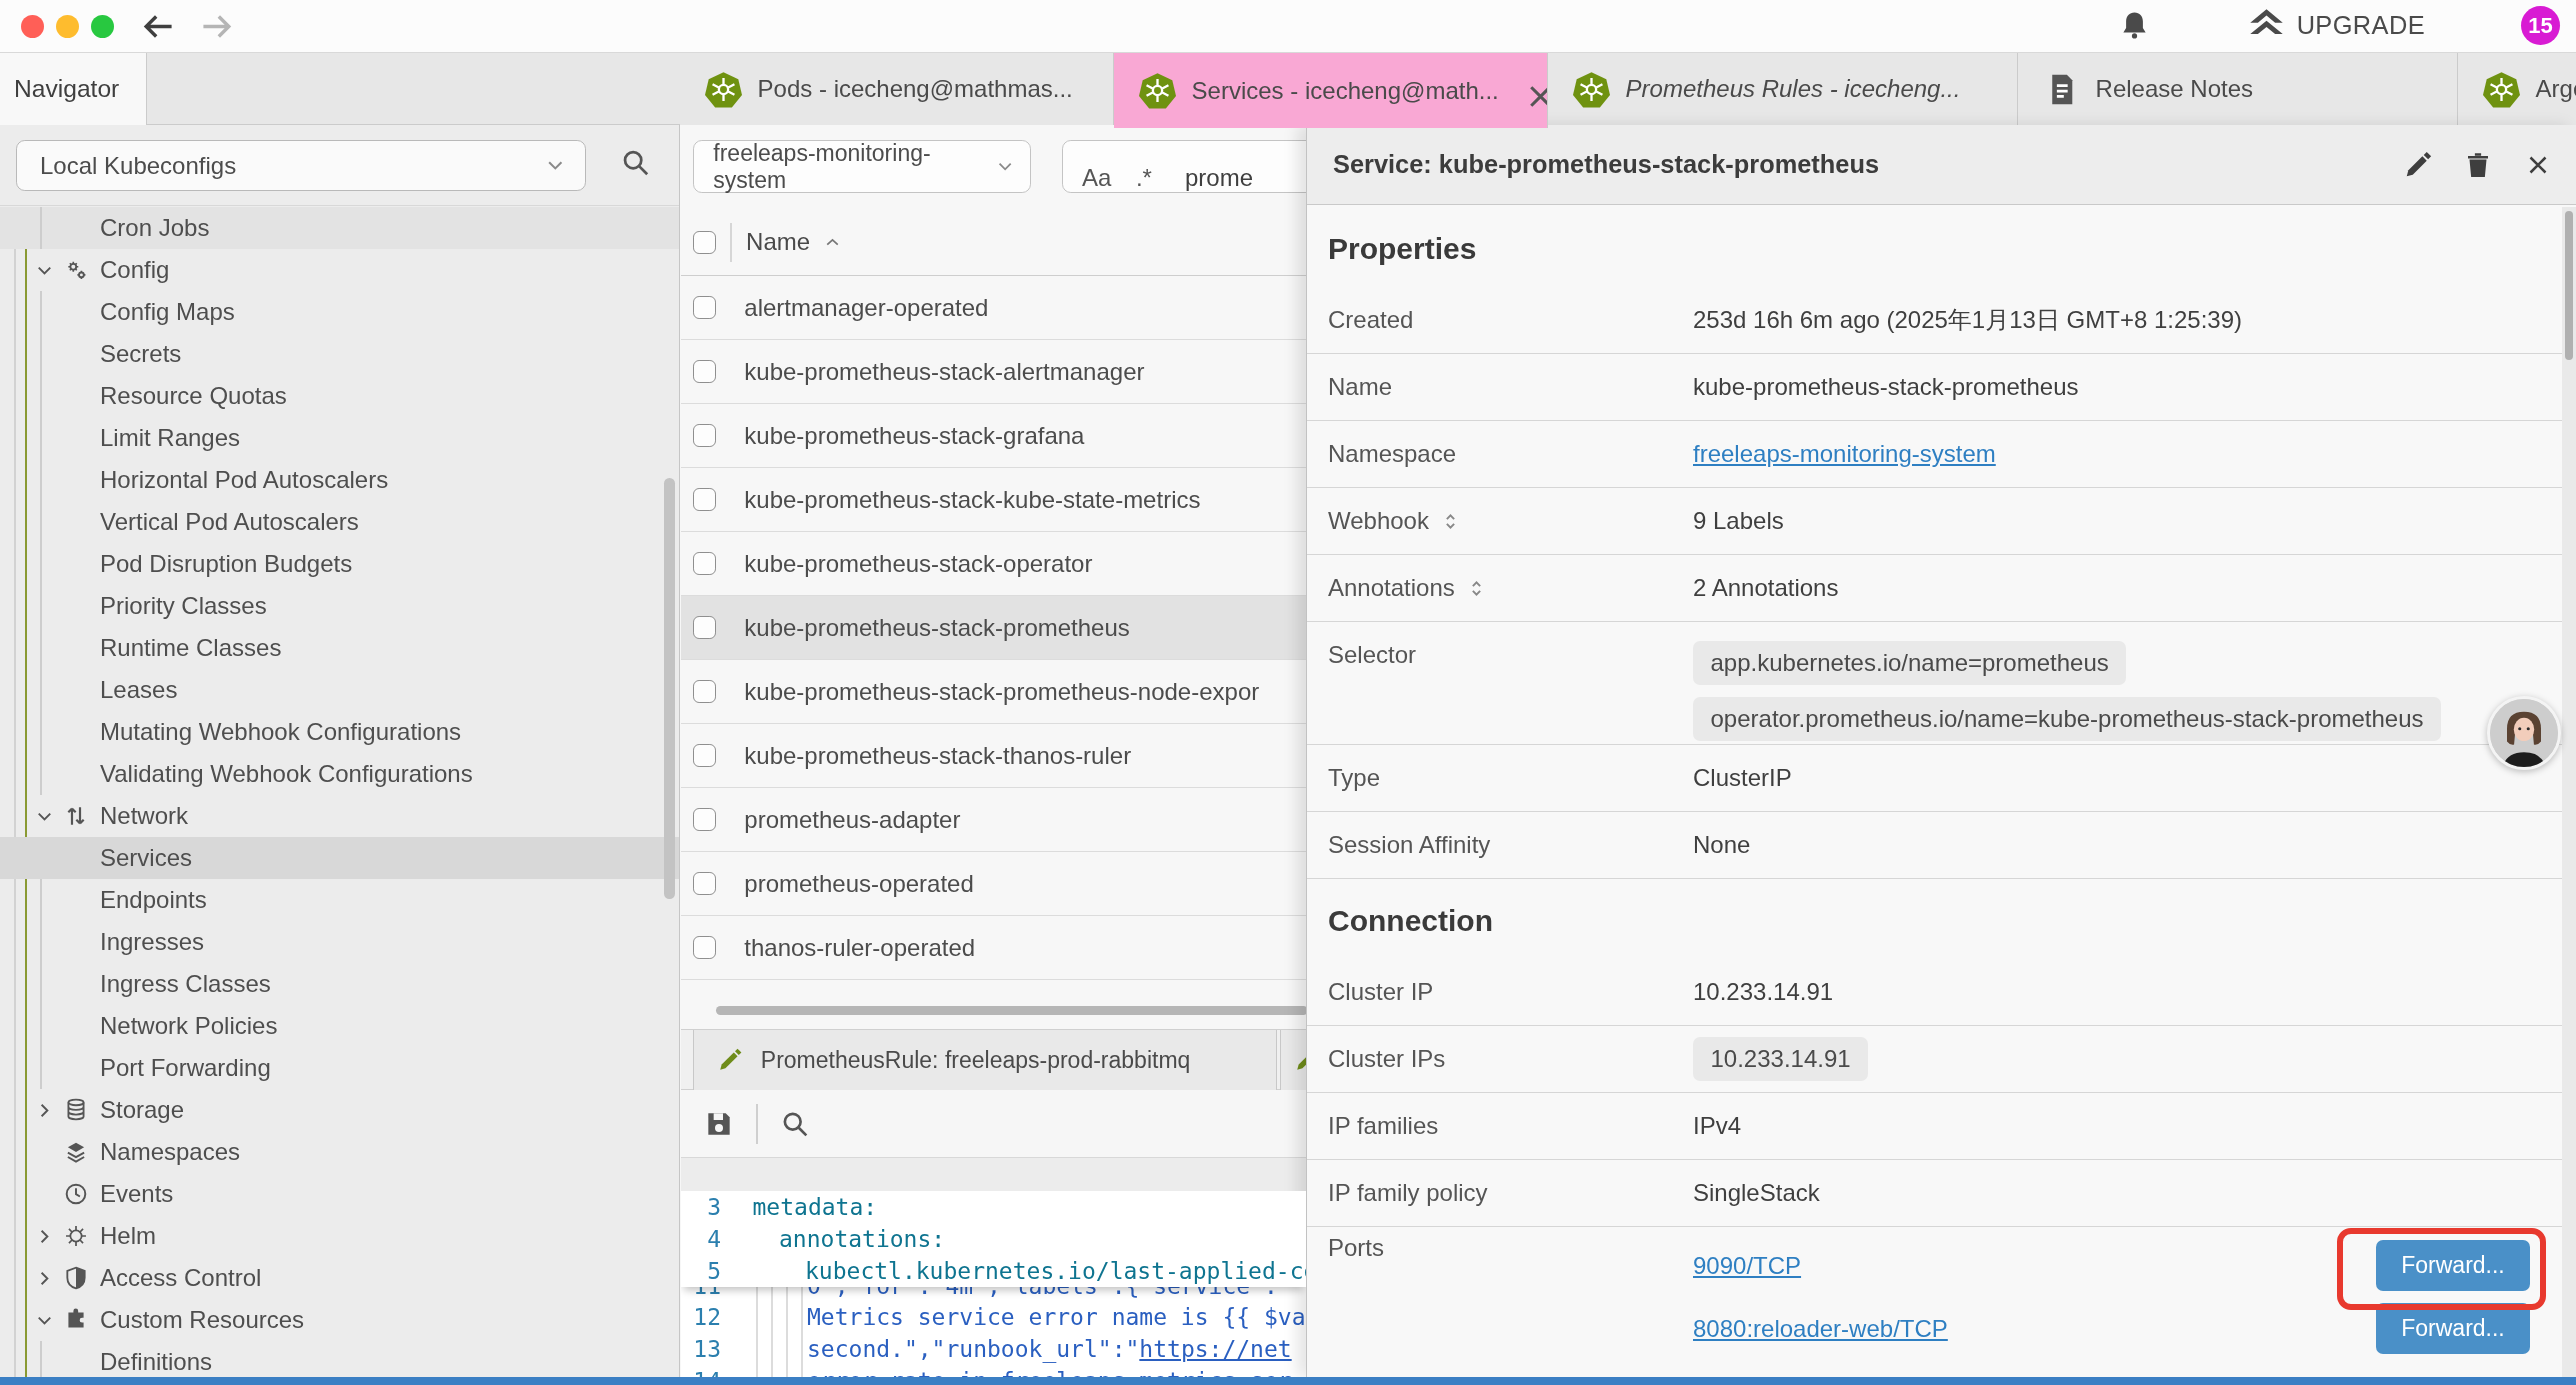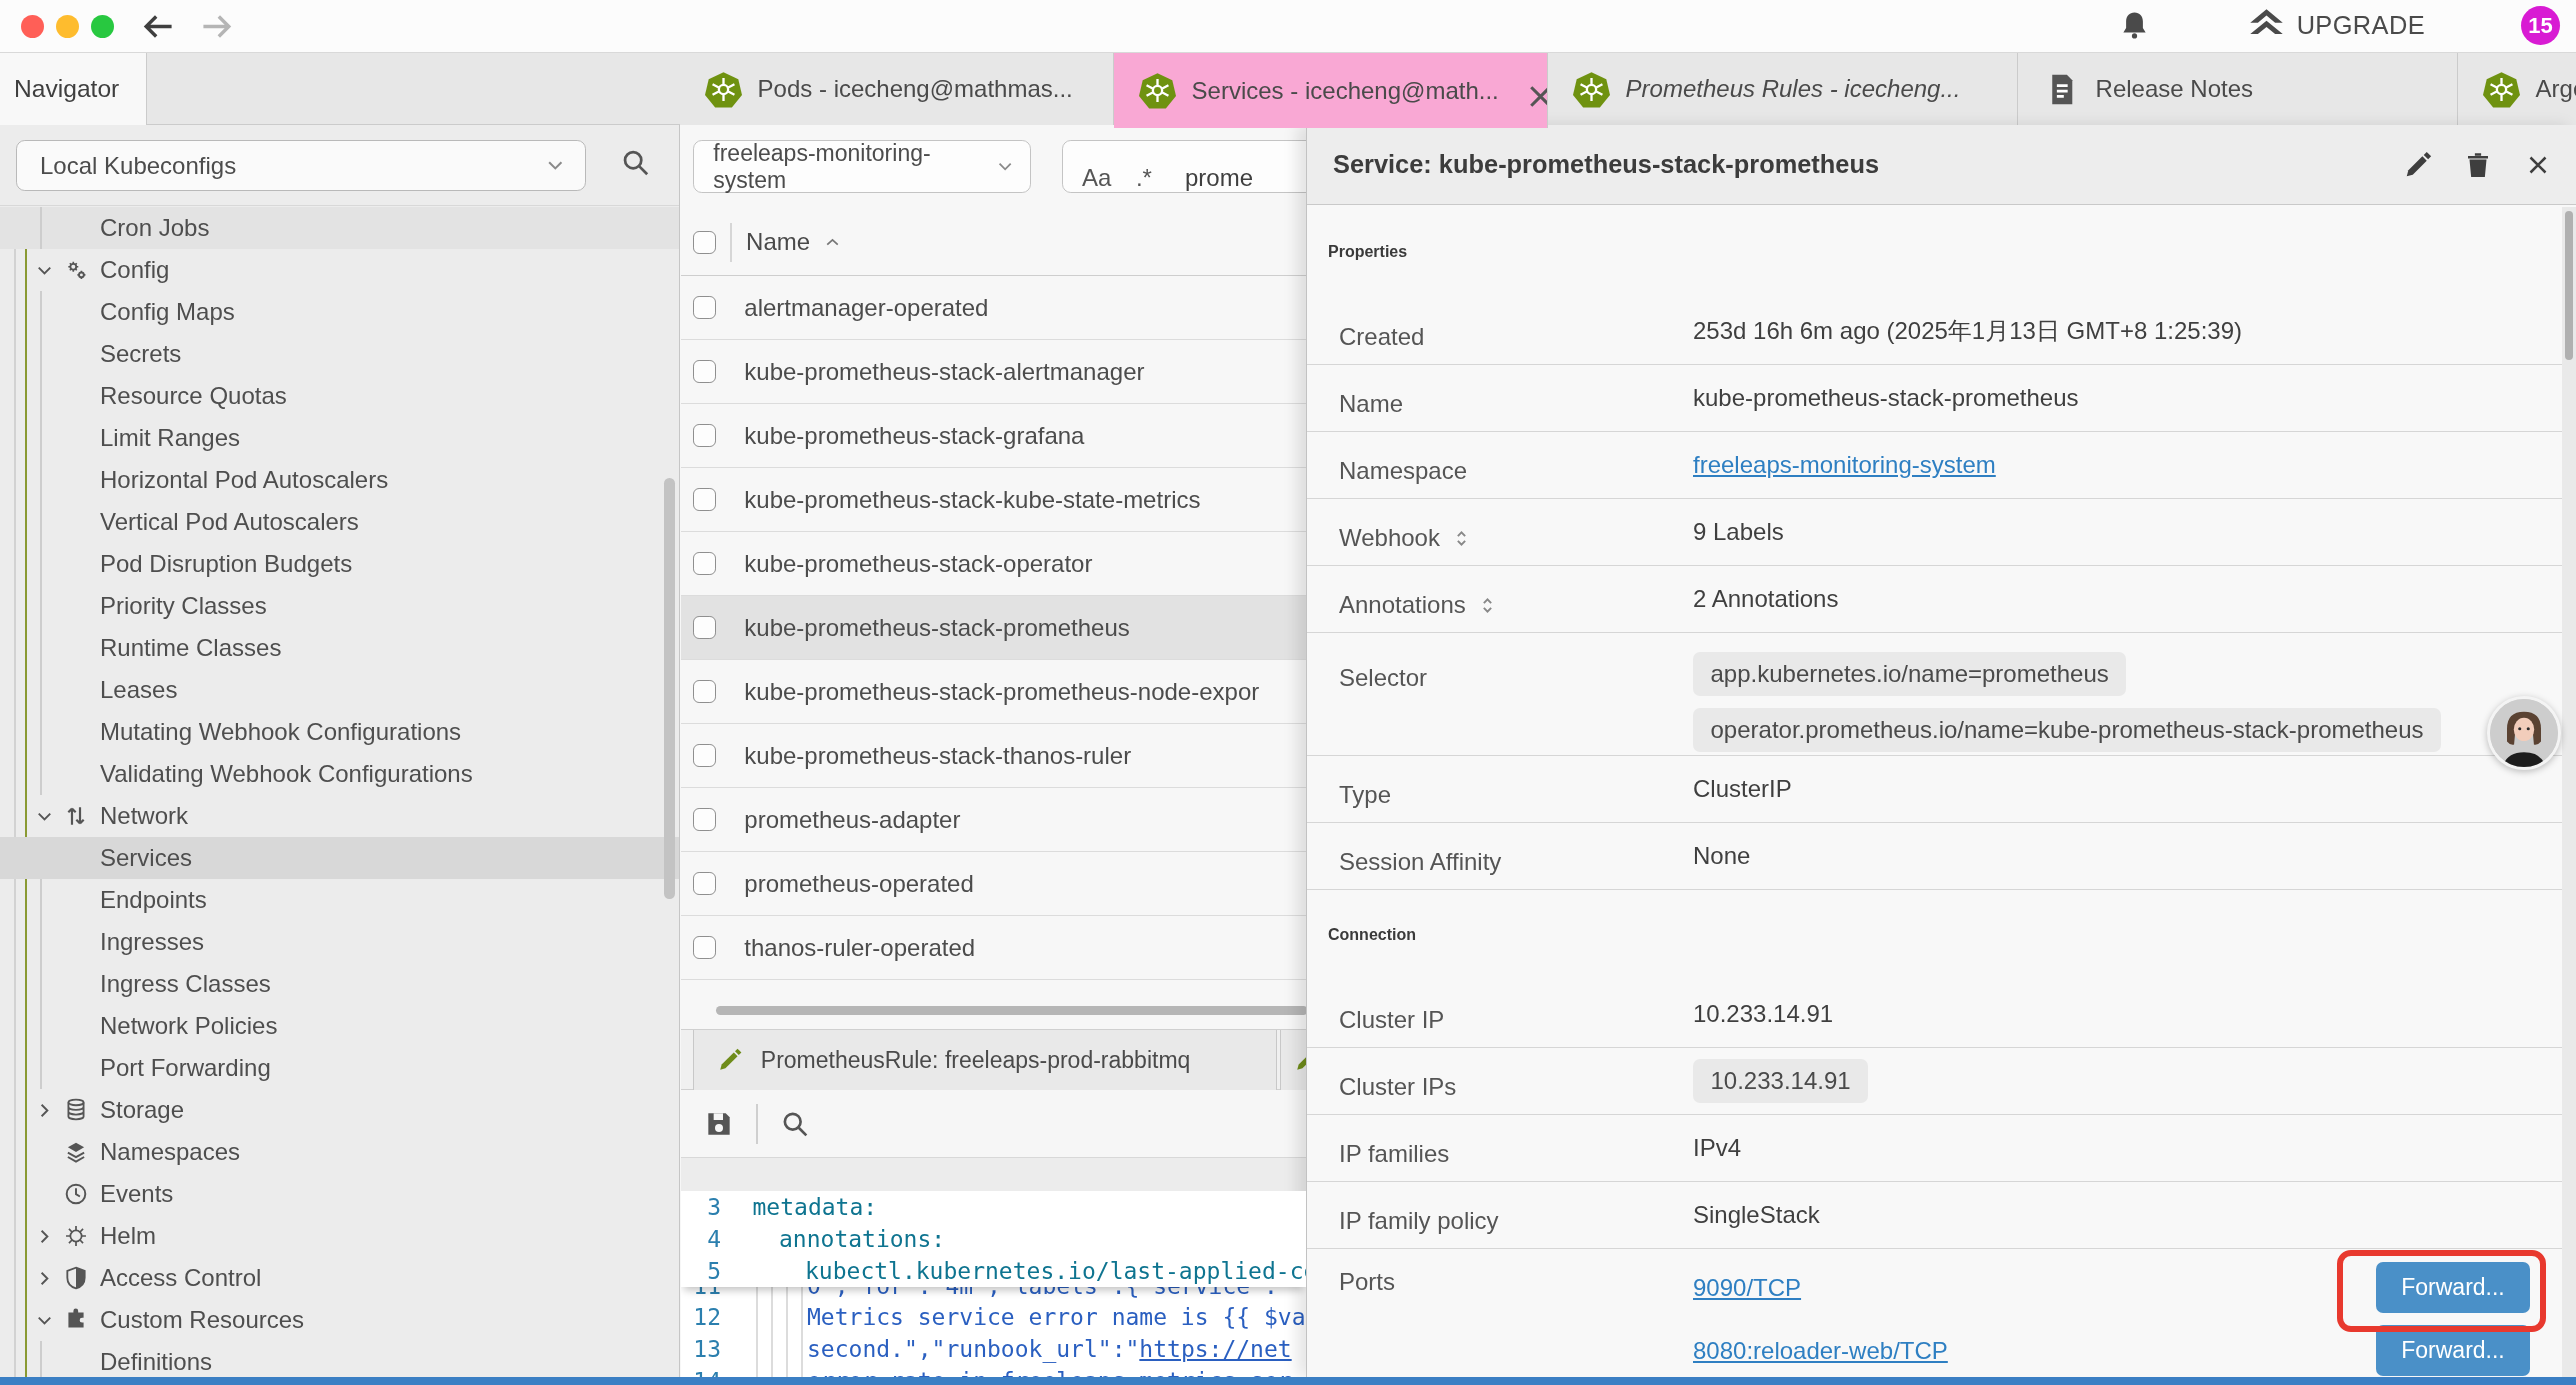--- a/index.html
+++ b/index.html
@@ -109,24 +109,24 @@
 
   
   .drawer { position:absolute; left:1306px; top:125px; right:0; bottom:8px; background:#f8f8f8;
             border-left:1.8px solid #c2c2c2; box-shadow:-8.8px 0 14px rgba(0,0,0,0.10); overflow:hidden; }
   .d-head { position:relative; height:80px; background:#ededed; border-bottom:1.8px solid #c9c9c9;
             display:flex; align-items:center; }
   .d-title { font-size:25.4px; font-weight:bold; color:#3c3c3c; margin-left:26px; }
   .d-actions { margin-left:auto; margin-right:23px; display:flex; align-items:center; gap:30px; }
   .d-actions .ic { width:30px; height:30px; color:#3e3e3e; }
   .d-body { position:absolute; left:0; top:82px; right:0; bottom:0; overflow:hidden; }
-  .d-section-h { margin:36px 0 23px 21px; height:32px; font-size:16px; font-weight:bold; color:#3a3a3a; }
+  .d-section-h { margin:25px 0 23px 21px; height:32px; font-size:30px; font-weight:bold; color:#3a3a3a; }
   .drow { min-height:67px; border-bottom:1.8px solid #d6d6d6; display:flex; align-items:center; }
-  .dlabel { width:386px; padding-left:32px; font-size:24px; color:#555; flex:none;
-            display:flex; align-items:center;margin-top:12px; }
+  .dlabel { width:386px; padding-left:21px; font-size:24px; color:#555; flex:none;
+            display:flex; align-items:center; }
   .dlabel .ic { width:23px; height:23px; margin-left:10.5px; color:#888; }
   .dvalue { font-size:24px; color:#3f3f3f; }
   .dvalue a, .dlink { color:#2e7fc2; text-decoration:underline; }
   .chipcol { display:flex; flex-direction:column; gap:12.3px; }
   .chip { background:#e9e9e9; border-radius:7px; padding:8px 17.5px; font-size:24px; color:#4a4a4a;
           width:max-content; }
   .drow.selrow { height:123px; align-items:flex-start; padding-top:19px; }
   .drow.portsrow { align-items:flex-start; padding-top:7px; border-bottom:none; }
   .portline { height:63px; display:flex; align-items:center; position:relative; }
   .fwd-btn { position:absolute; right:46px; top:6.1px; width:154px; height:51px; background:#4a90c8;

